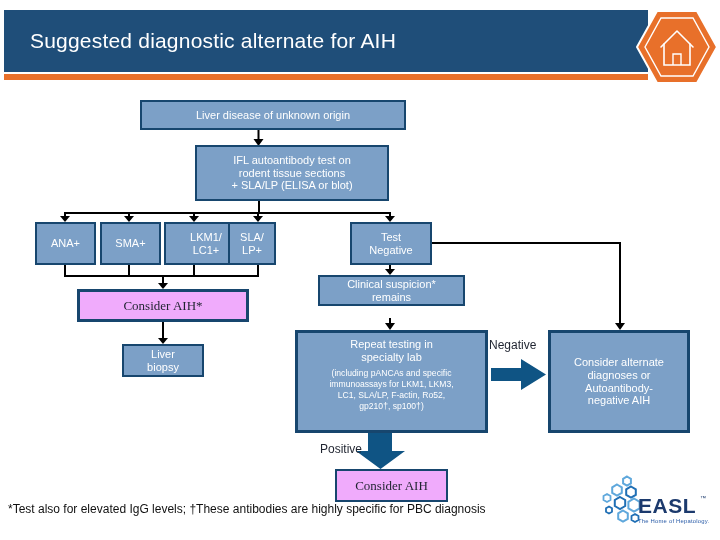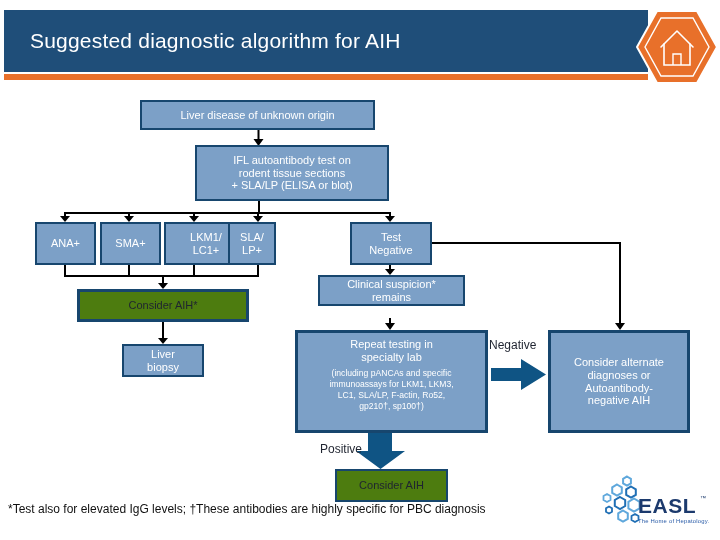--- a/index.html
+++ b/index.html
@@ -24,21 +24,21 @@
   
   .node{
     position:absolute;box-sizing:border-box;display:flex;align-items:center;justify-content:center;
     text-align:center;white-space:pre-line;line-height:1.18;
   }
   .node.blue{
     background:#7CA0C7;border:2px solid #17466E;color:#ffffff;font-size:11px;
   }
   .node.blue.thick{border-width:3px;}
   .node.white{
-    background:#4d7c0f;border:3px solid #17466E;color:#1F2430;font-size:11px;
+    background:#f0abfc;border:3px solid #17466E;color:#1F2430;font-size:13px;font-family:Liberation Serif, serif;
   }
   .repeat-box{
     position:absolute;box-sizing:border-box;background:#7CA0C7;border:3px solid #17466E;
     color:#ffffff;text-align:center;white-space:pre-line;
     display:flex;flex-direction:column;align-items:center;justify-content:flex-start;
     padding-top:5px;
   }
   .repeat-box .rt-title{font-size:11px;line-height:1.2;}
   .repeat-box .rt-detail{font-size:8.6px;line-height:1.25;margin-top:4px;}
   .flow-label{
@@ -57,21 +57,21 @@
   }
   .easl-tm{position:absolute;left:102px;top:31px;font-size:6px;color:#1C3A6D;}
   .easl-tag{position:absolute;left:40px;top:54px;font-size:5.9px;color:#2A5CA8;letter-spacing:.2px;white-space:nowrap;}
 </style>
 </head>
 <body>
 
 <div class="slide">
 
   <div class="title-bar">
-    <div class="title">Suggested diagnostic algorithm for AIH</div>
+    <div class="title">Suggested diagnostic alternate for AIH</div>
   </div>
   <div class="accent-bar"></div>
 
   <svg class="home-hex" width="90" height="82" viewBox="0 0 90 82">
     <polygon points="5,41 25,5 65,5 85,41 65,77 25,77" fill="#E8702A" stroke="#ffffff" stroke-width="2"></polygon>
     <polygon points="13,41 29,12 61,12 77,41 61,70 29,70" fill="none" stroke="#ffffff" stroke-width="1.4"></polygon>
     <path d="M29,41 L45,25 L61,41" fill="none" stroke="#ffffff" stroke-width="1.6" stroke-linecap="round" stroke-linejoin="round"></path>
     <path d="M32,38 L32,59 L58,59 L58,38" fill="none" stroke="#ffffff" stroke-width="1.6" stroke-linecap="round"></path>
     <path d="M41,59 L41,48 L49,48 L49,59" fill="none" stroke="#ffffff" stroke-width="1.4"></path>
   </svg>
@@ -110,21 +110,21 @@
       <polygon points="385,323 395,323 390,330"></polygon>
       <polygon points="615,323 625,323 620,330"></polygon>
     </g>
 
     <g fill="#0F5484" stroke="none">
       <polygon points="491,368 521,368 521,359 546,374.5 521,390 521,381 491,381"></polygon>
       <polygon points="368,433 392,433 392,451 405,451 380.5,469 356,451 368,451"></polygon>
     </g>
   </svg>
 
-  <div class="node blue" style="left:140px;top:100px;width:235px;height:30px;">Liver disease of unknown origin</div>
+  <div class="node blue" style="left:140px;top:100px;width:266px;height:30px;">Liver disease of unknown origin</div>
 
   <div class="node blue" style="left:163px;top:145px;width:194px;height:56px;margin-left:32px;">IFL autoantibody test on
 rodent tissue sections
 + SLA/LP (ELISA or blot)</div>
 
   <div class="node blue" style="left:35px;top:222px;width:61px;height:43px;">ANA+</div>
 
   <div class="node blue" style="left:100px;top:222px;width:61px;height:43px;">SMA+</div>
 
   <div class="node blue" style="left:164px;top:222px;width:84px;height:43px;">LKM1/

